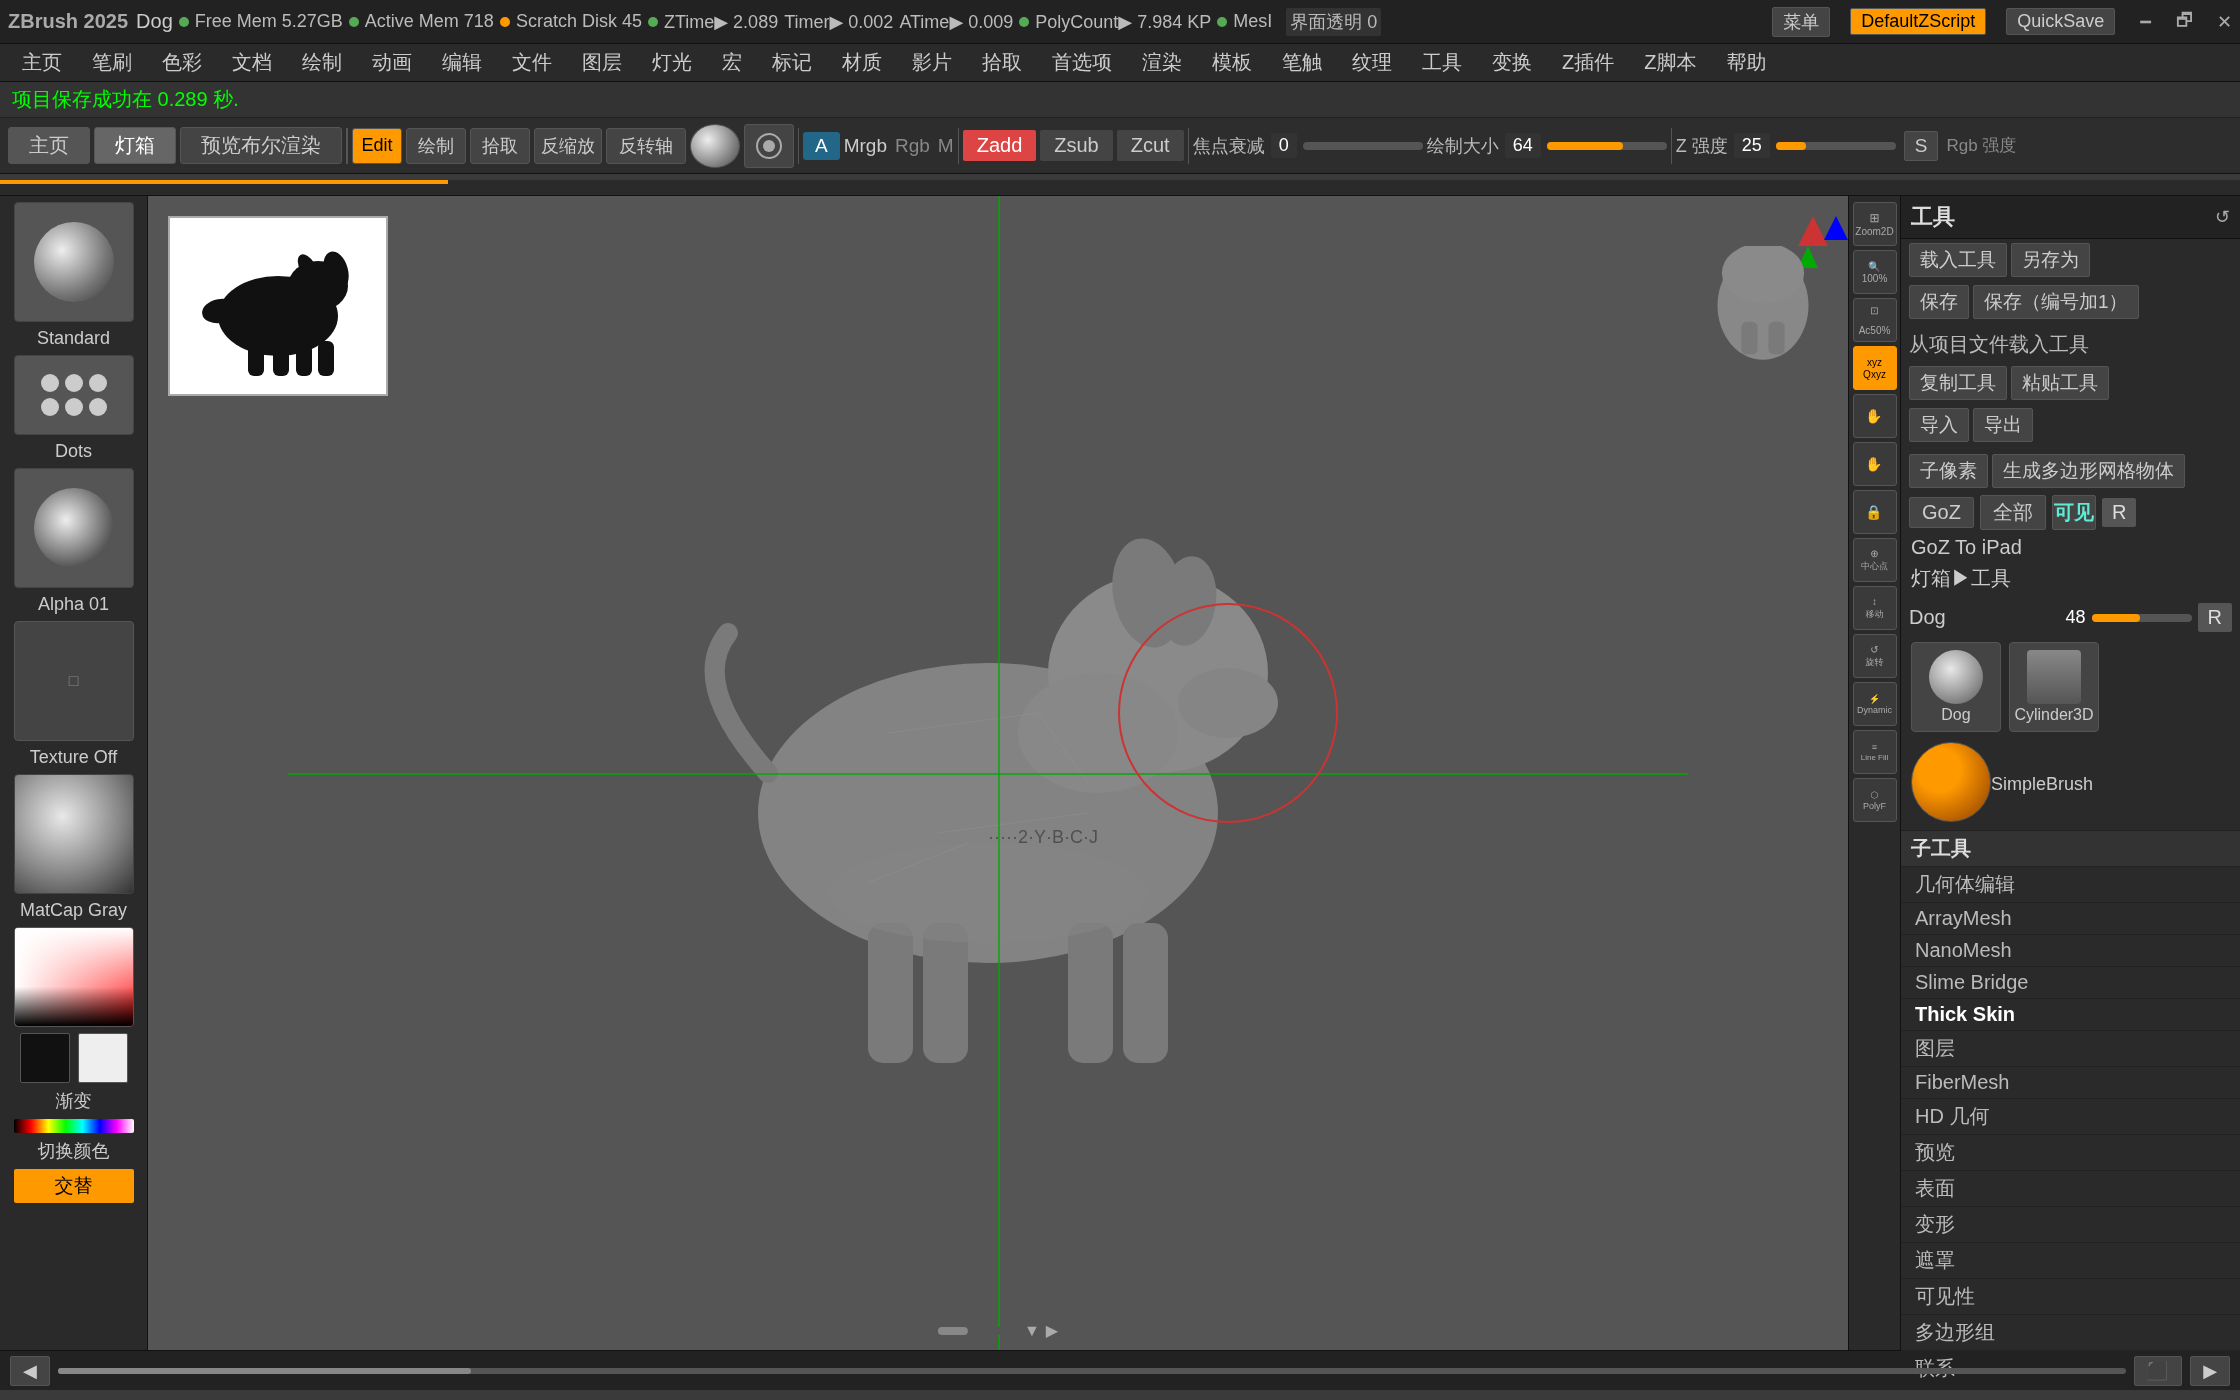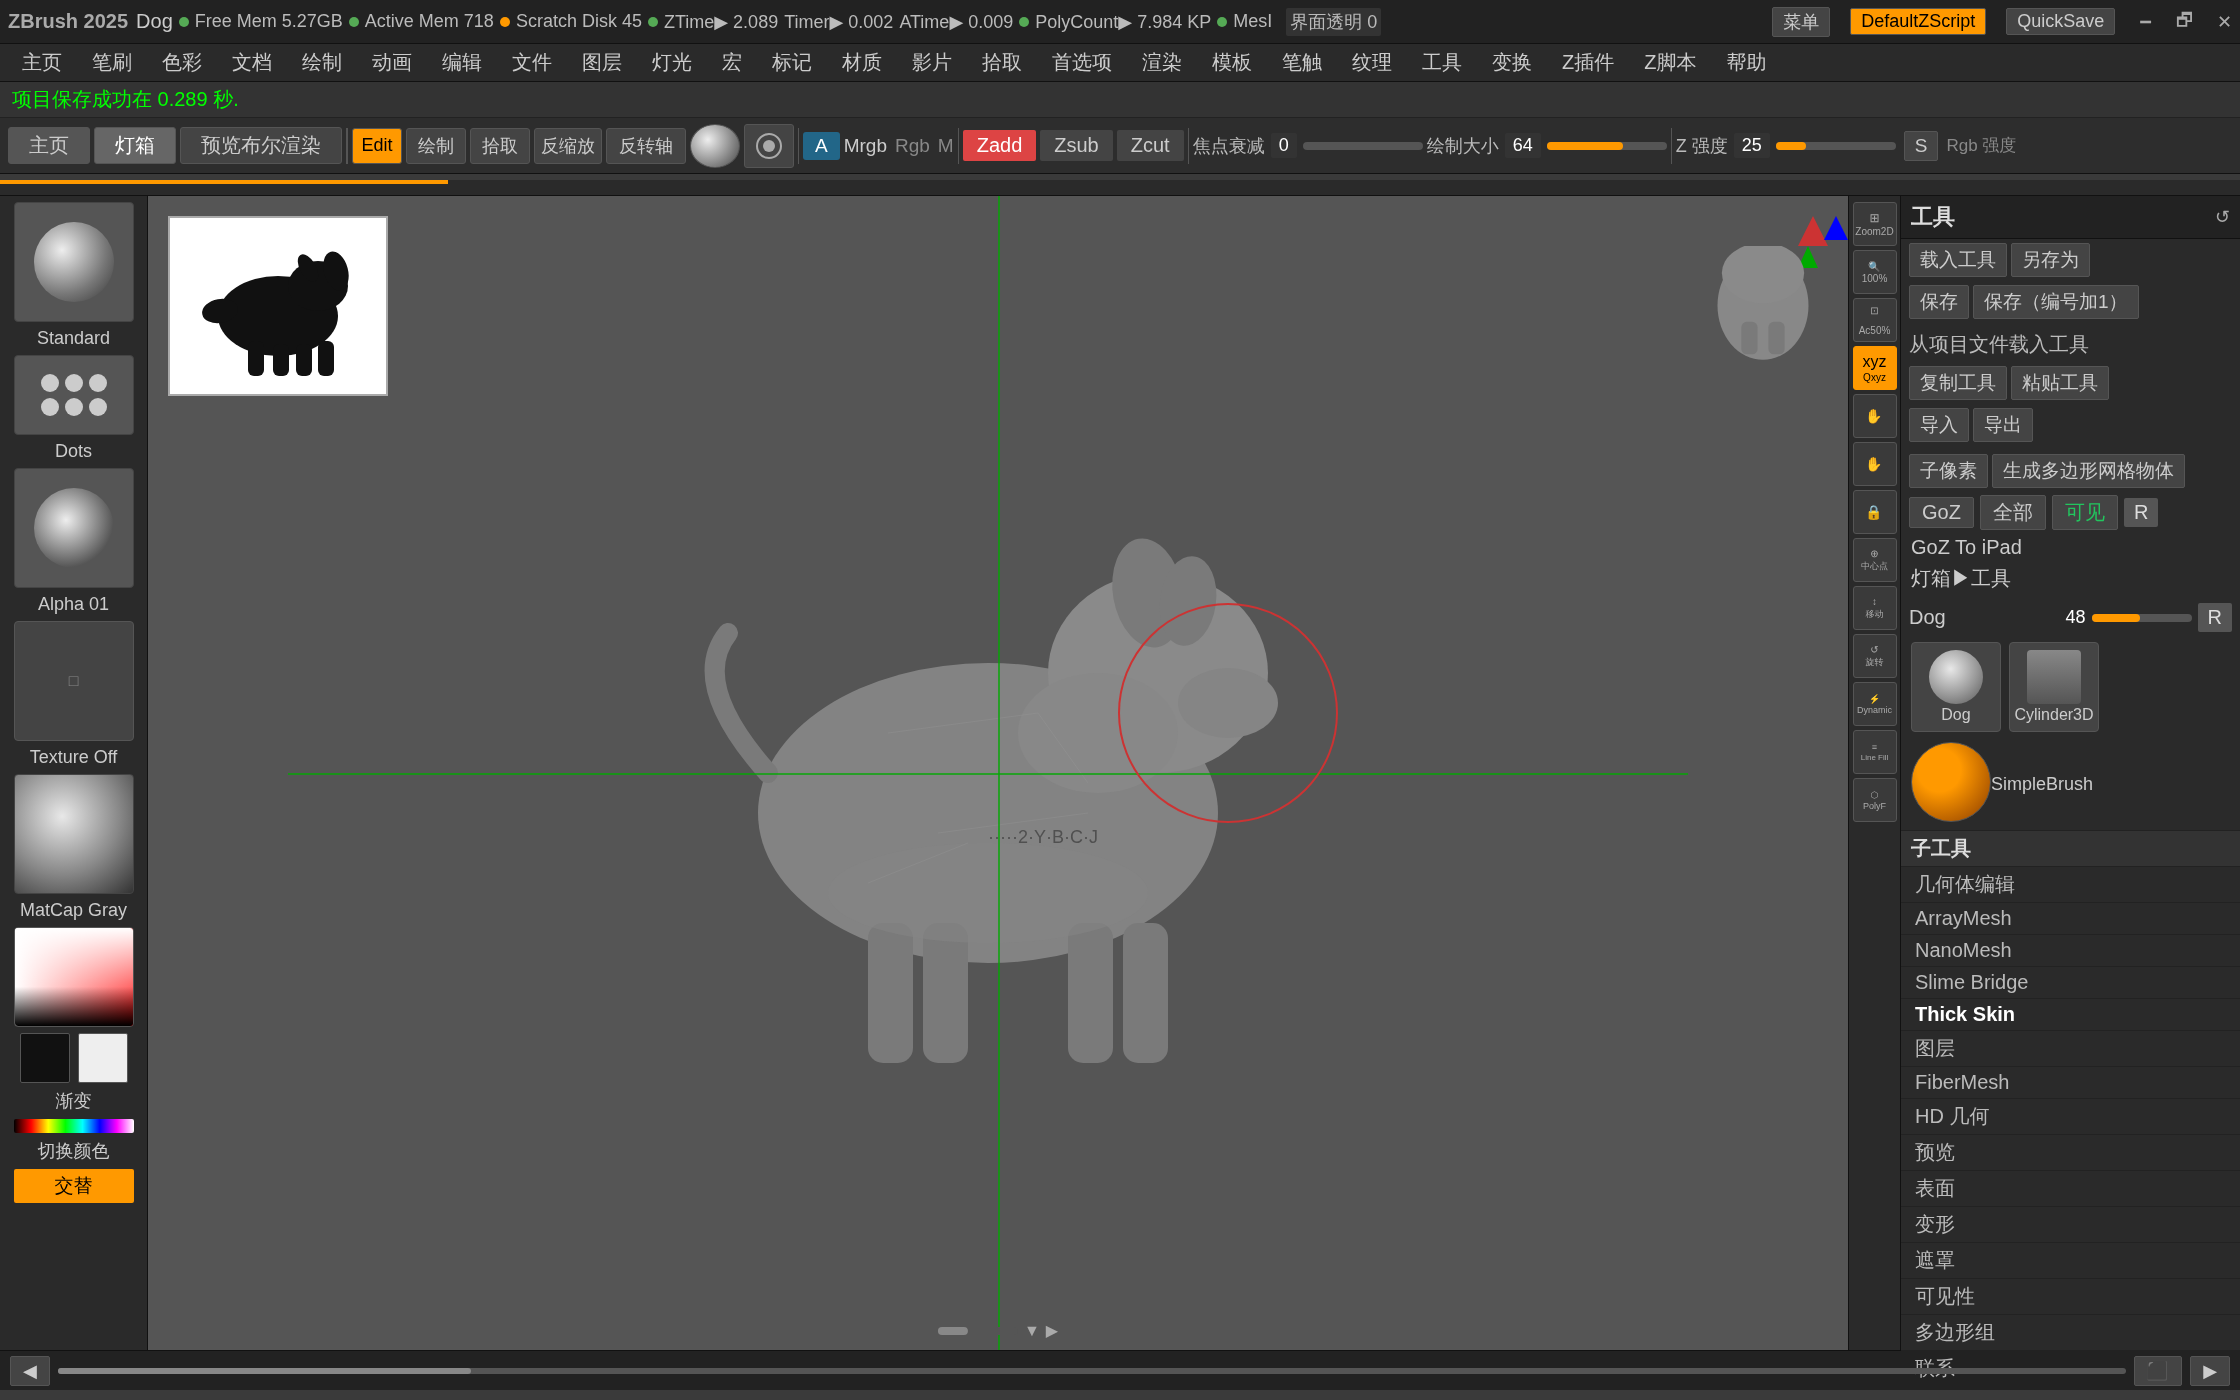--- a/index.html
+++ b/index.html
@@ -393,22 +393,22 @@
     }
     .goz-btn {
       background: #444; border: 1px solid #555; color: #ccc;
       padding: 3px 12px; font-size: 20px; cursor: pointer; border-radius: 2px;
     }
     .all-btn {
       background: #444; border: 1px solid #555; color: #ccc;
       padding: 3px 12px; font-size: 20px; cursor: pointer; border-radius: 2px;
     }
     .visible-btn {
-      background: #444; border: 1px solid #555; color: #22c55e;
-      padding: 3px 12px; font-size: 20px; cursor: pointer; border-radius: 2px;
+      background: #444; border: 1px solid #555; color: #5eead4;
+      padding: 3px 1px; font-size: 20px; cursor: pointer; border-radius: 2px; font-weight: bold;
     }
     .r-btn {
       background: #555; color: #ddd; border: none;
       padding: 3px 10px; font-size: 20px; cursor: pointer; border-radius: 2px;
     }
   </style>
 </head>
 <body>
 
 <div class="top-bar">
@@ -686,21 +686,21 @@
     </div>
     <div class="side-icon" style="flex-direction:column;gap:1px;">
       <div style="font-size:10px;">🔍</div>
       <div style="font-size:10px;color:#aaa;">100%</div>
     </div>
     <div class="side-icon" style="flex-direction:column;gap:1px;">
       <div style="font-size:10px;">⊡</div>
       <div style="font-size:10px;color:#aaa;margin-top:8px;">Ac50%</div>
     </div>
     <div class="side-icon active" style="flex-direction:column;gap:1px;">
-      <div style="font-size:16px;color:#000;">xyz</div>
+      <div style="font-size:10px;color:#000;">xyz</div>
       <div style="font-size:10px;color:#000;">Qxyz</div>
     </div>
     <div class="side-icon">
       <span>✋</span>
     </div>
     <div class="side-icon">
       <span>✋</span>
     </div>
     <div class="side-icon">
       <span>🔒</span>

